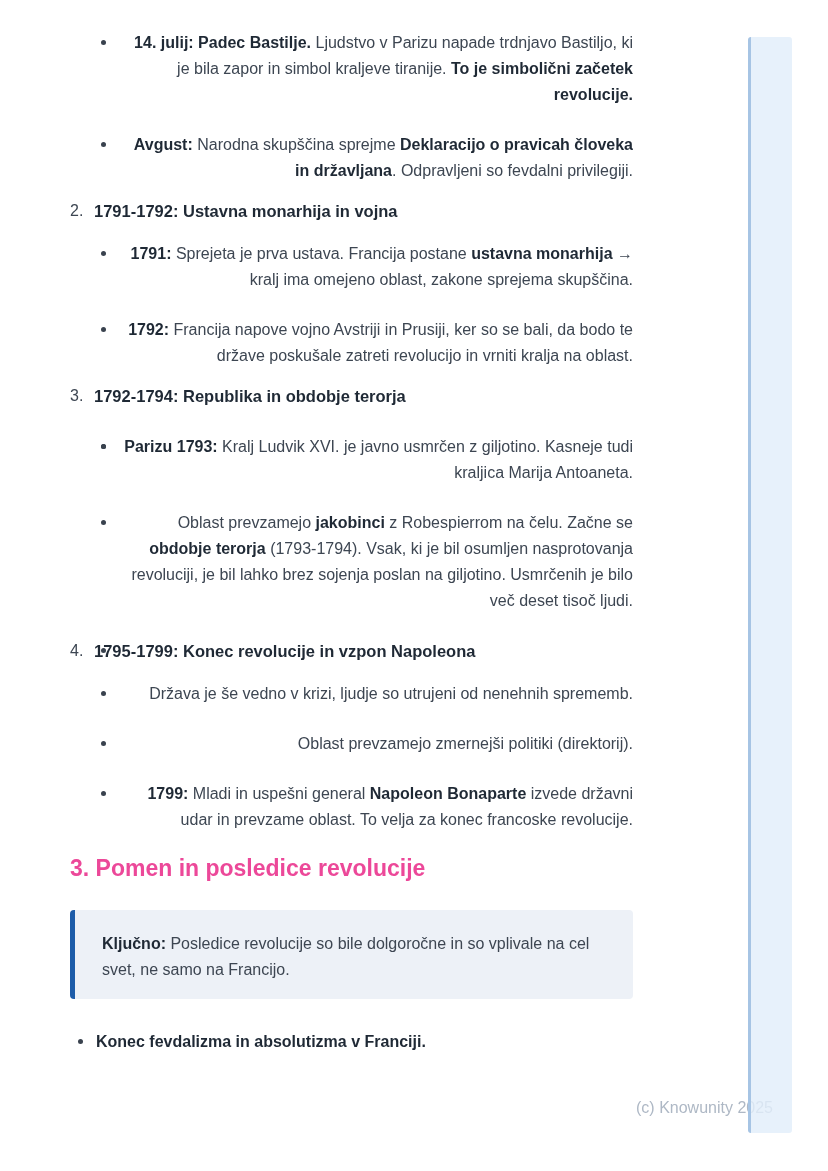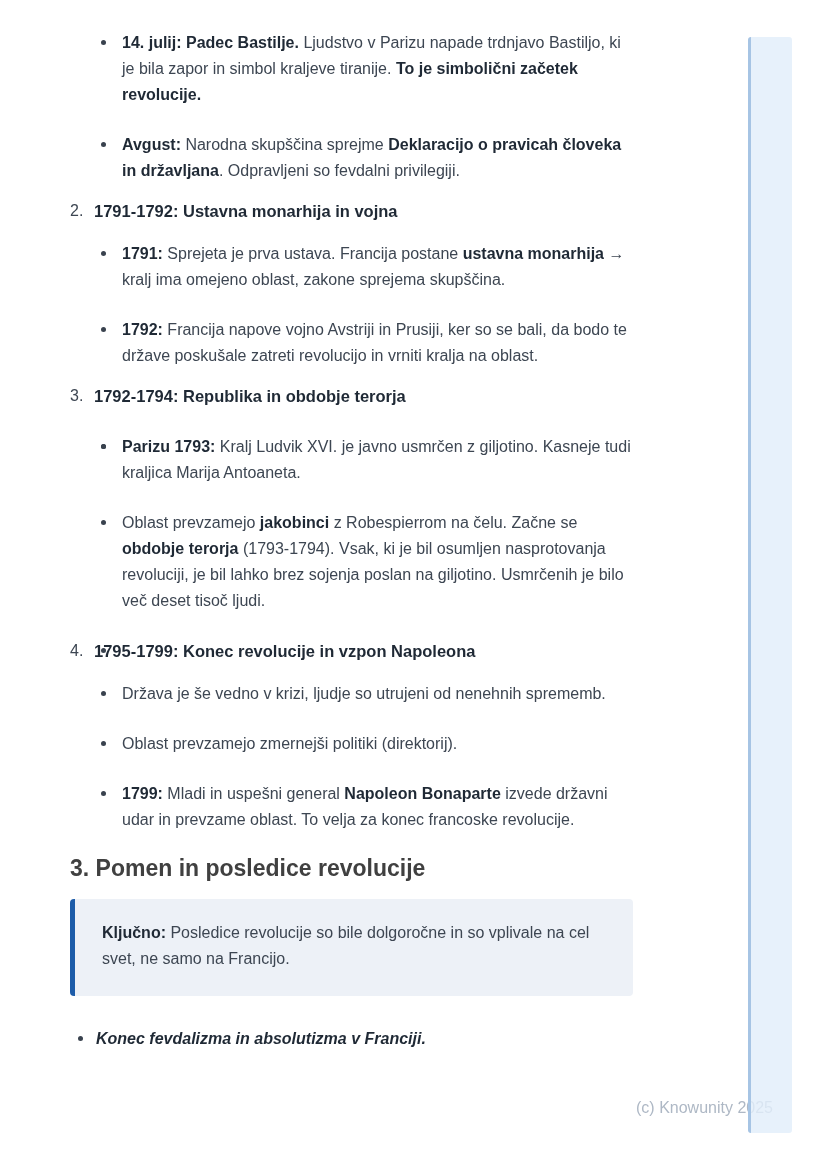--- a/index.html
+++ b/index.html
@@ -25,20 +25,21 @@
     font-size: 16px;
     line-height: 26px;
     color: #3d4652;
   }
   .content strong { color: #1f2935; font-weight: bold; }
 
   
   .sub-bullet {
     position: relative;
     padding-left: 52px;
+    text-align: right;
   }
   .sub-bullet + .sub-bullet { margin-top: 24px; }
   .sub-bullet .dot {
     position: absolute;
     left: 31px;
     top: 10px;
     width: 5px;
     height: 5px;
     border-radius: 50%;
     background: #39424e;
@@ -58,36 +59,36 @@
   }
   .ol-head strong { font-size: 16.5px; margin-top: 36px; }
   .sub-list { margin-top: 16px; }
 
   
   .section-heading {
     margin-top: 20px;
     font-size: 23px;
     line-height: 30px;
     font-weight: bold;
-    color: #404040;
+    color: #ec4899;
   }
 
   
   .callout {
-    margin-top: 16px;
+    margin-top: 27px;
     box-sizing: border-box;
     width: 563px;
     background: #edf1f7;
     border-left: 5px solid #1d5ca9;
     border-radius: 4px;
-    padding: 21px 28px 24px 27px;
-  }
-
-  
-  .top-bullets { margin-top: 30px; font-style: italic; }
+    padding: 21px 28px 16px 27px;
+  }
+
+  
+  .top-bullets { margin-top: 30px; }
   .top-bullet {
     position: relative;
     padding-left: 26px;
   }
   .top-bullet + .top-bullet { margin-top: 6px; }
   .top-bullet .dot {
     position: absolute;
     left: 8px;
     top: 10px;
     width: 5px;

